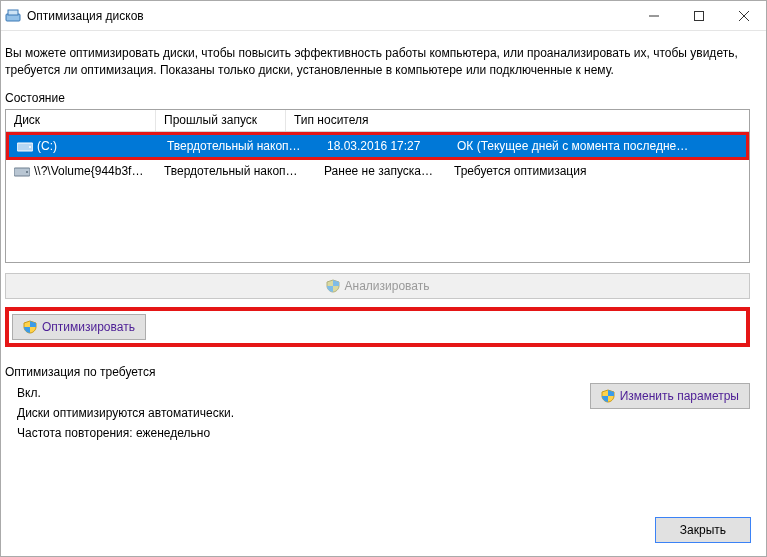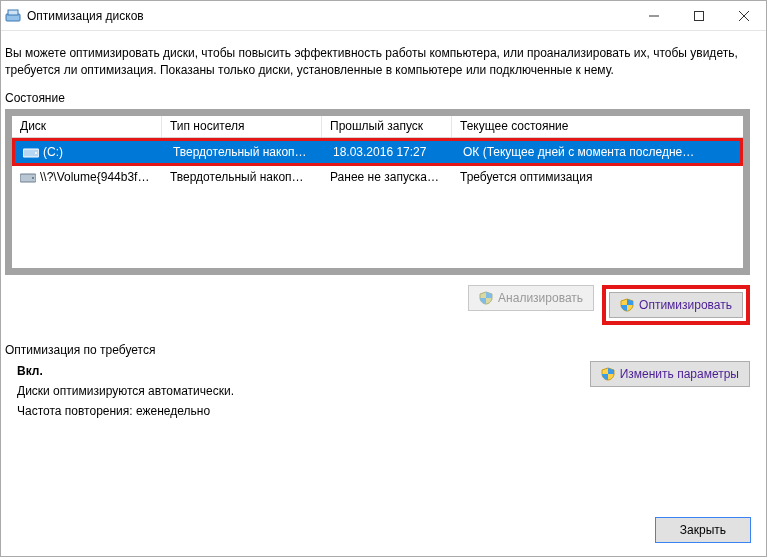--- a/index.html
+++ b/index.html
@@ -11,21 +11,21 @@
   .winbtns { display: flex; height: 100%; }
   .winbtn { width: 45px; display: flex; align-items: center; justify-content: center; color: #333; font-size: 13px; cursor: pointer; }
   .winbtn svg { stroke: #333; }
 
   .content { padding: 14px 16px 10px 4px; }
 
   .intro { margin-bottom: 12px; line-height: 1.4; color: #000; }
 
   .section-label { margin-bottom: 4px; }
 
-  .drive-box { border: 7px solid #a3a3a3; margin-bottom: 10px; }
+  .drive-box { border: 1px solid #a3a3a3; margin-bottom: 10px; }
 
   .drive-header { display: flex; height: 22px; border-bottom: 1px solid #d4d4d4; align-items: center; }
   .drive-header .col { padding: 0 8px; color: #000; border-right: 1px solid #e6e6e6; height: 100%; display: flex; align-items: center; overflow: hidden; white-space: nowrap; }
   .drive-header .col:last-child { border-right: none; }
 
   .col-disk   { width: 150px; }
   .col-type   { width: 160px; }
   .col-last   { width: 130px; }
   .col-state  { flex: 1; }
 
@@ -33,32 +33,32 @@
 
   .row { display: flex; height: 22px; align-items: center; }
   .row .cell { padding: 0 8px; white-space: nowrap; overflow: hidden; text-overflow: ellipsis; }
   .row.selected { background: #0078d7; color: #fff; }
   .row:not(.selected) { color: #000; }
 
   .highlight-select { border: 3px solid #e51616; }
 
   .drive-icon { display: inline-block; width: 16px; height: 12px; margin-right: 4px; vertical-align: middle; }
 
-  .action-row { display: flex; justify-content: flex-end; gap: 8px; margin-bottom: 18px; }
+  .action-row { display: flex; justify-content: flex-end; gap: 8px; margin-bottom: 18px; flex-direction: column; }
 
   .btn { height: 26px; padding: 0 10px; background: #e1e1e1; border: 1px solid #adadad; display: inline-flex; align-items: center; gap: 5px; cursor: pointer; color: #4c1d95; min-width: 110px; justify-content: center; }
   .btn.disabled { color: #9a9a9a; border-color: #c8c8c8; background: #f0f0f0; cursor: default; }
   .btn .shield { width: 14px; height: 14px; display: inline-flex; }
 
   .highlight-opt { border: 4px solid #e51616; padding: 3px; display: inline-flex; }
 
   .schedule-section { margin-bottom: 20px; }
   .schedule-box { display: flex; align-items: flex-start; justify-content: space-between; padding-left: 12px; }
   .schedule-text { line-height: 1.7; }
-  .schedule-text .bold { font-weight: 700; }
+  .schedule-text .bold { font-weight: 400; }
 
   .close-row { display: flex; justify-content: flex-end; position: absolute; bottom: 14px; right: 16px; }
 
   .btn-close { height: 26px; padding: 0 24px; background: #e1e1e1; border: 1px solid #3b82f6; cursor: pointer; }
 </style>
 </head>
 <body>
 
 <div class="titlebar">
   <span class="app-icon">
@@ -89,23 +89,22 @@
 </div>
 
 <div class="content">
   <p class="intro">Вы можете оптимизировать диски, чтобы повысить эффективность работы  компьютера, или проанализировать их, чтобы увидеть, требуется ли оптимизация. Показаны только диски, установленные в компьютере или подключенные к нему.</p>
 
   <div class="section-label">Состояние</div>
 
   <div class="drive-box">
     <div class="drive-header">
       <div class="col col-disk">Диск</div>
+      <div class="col col-last">Прошлый запуск</div>
       <div class="col col-type">Тип носителя</div>
-      <div class="col col-last">Прошлый запуск</div>
-      <div class="col col-state">Текущее состояние</div>
     </div>
     <div class="drive-rows">
       <div class="highlight-select">
         <div class="row selected">
           <div class="cell col-disk">
             <span class="drive-icon">
               <svg width="16" height="12" viewBox="0 0 16 12">
                   <rect x="0" y="3" width="16" height="8" rx="1" fill="#b6d6f2" stroke="#ffffff"></rect>
                   <circle cx="13" cy="7" r="1" fill="#fff"></circle>
                 </svg>

